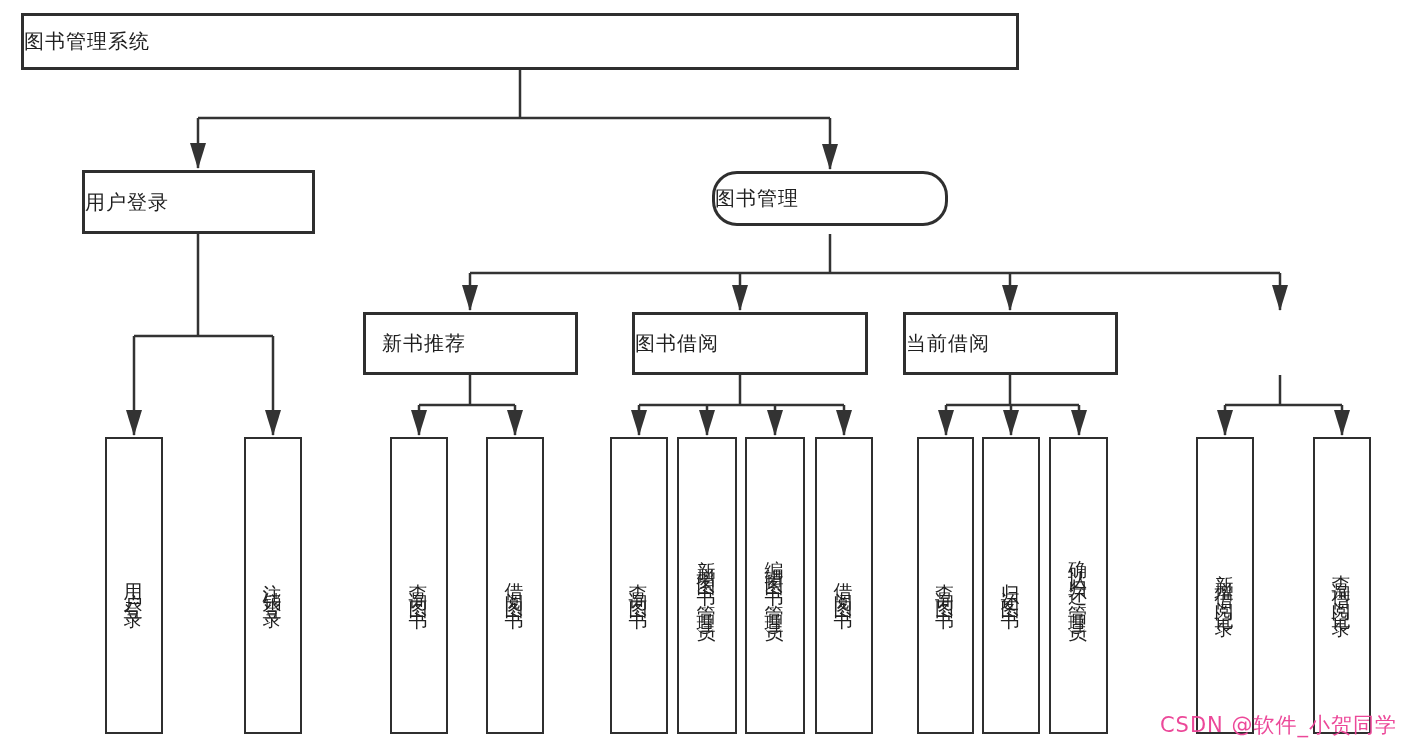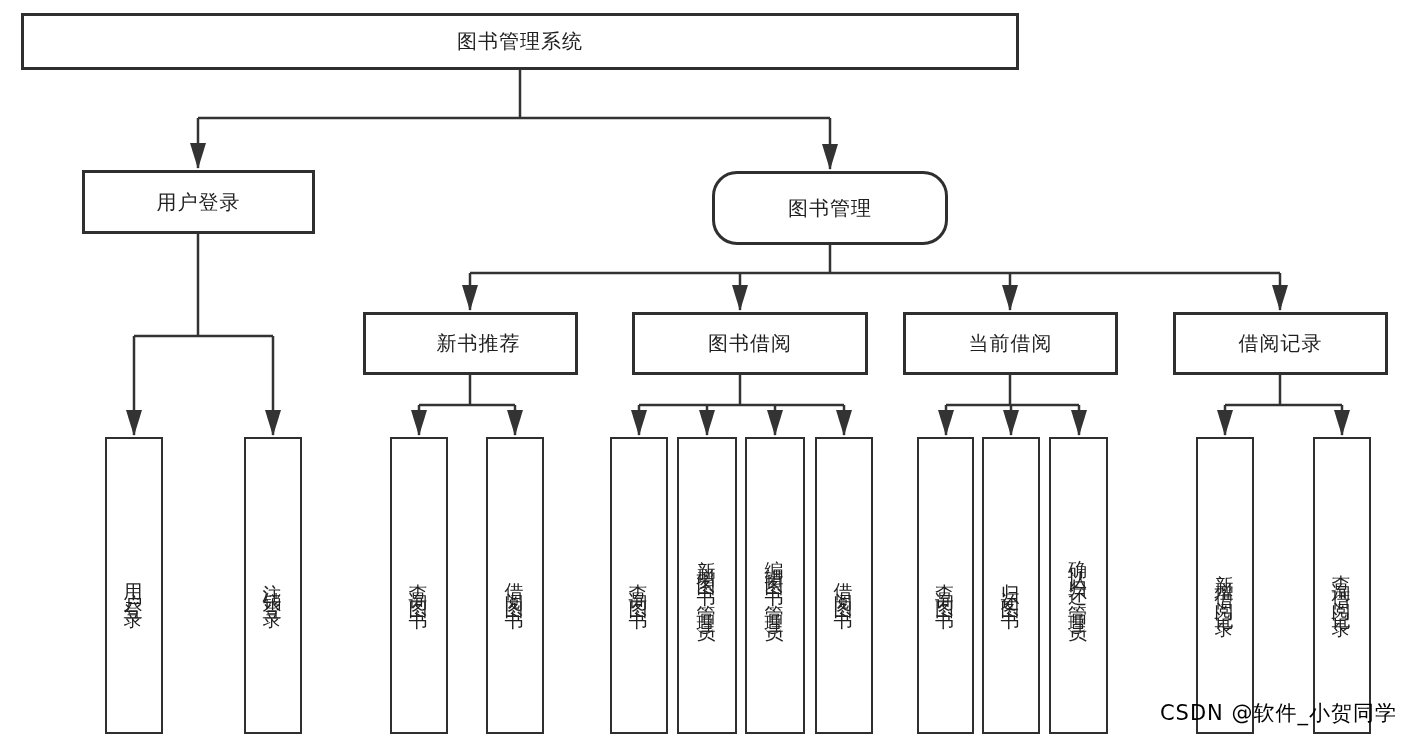--- a/index.html
+++ b/index.html
@@ -20,21 +20,21 @@
     width: 1405px; height: 747px;
     pointer-events: none;
   }
   .hbox {
     position: absolute;
     box-sizing: border-box;
     border: 3px solid #2f2f2f;
     background: #ffffff;
     display: flex;
     align-items: center;
-    justify-content: center;
+    justify-content: flex-start;
     font-size: 20px;
     color: #1f1f1f;
     letter-spacing: 1px;
     z-index: 2;
   }
   .vbox {
     position: absolute;
     box-sizing: border-box;
     border: 2px solid #2f2f2f;
     background: #ffffff;
@@ -49,23 +49,23 @@
     writing-mode: vertical-rl;
     text-orientation: mixed;
     font-size: 19px;
     letter-spacing: 9px;
     color: #1f1f1f;
     white-space: nowrap;
   }
   .watermark {
     position: absolute;
     right: 8px;
-    bottom: 20px;
+    bottom: 8px;
     font-size: 21px;
-    color: #000000;
+    color: #ec4899;
     z-index: 6;
     letter-spacing: 1px;
   }
 </style>
 </head>
 <body>
 
 <div class="stage">
 
   <svg class="connectors" viewBox="0 0 1405 747" xmlns="http://www.w3.org/2000/svg">
@@ -127,35 +127,32 @@
     </g>
   </svg>
 
   <div class="hbox" style="left:21px; top:13px; width:998px; height:57px;">
     <span>图书管理系统</span>
   </div>
 
   <div class="hbox" style="left:82px; top:170px; width:233px; height:64px;">
     <span>用户登录</span>
   </div>
-  <div class="hbox" style="left:712px; top:171px; width:236px; height:74px;border-radius:25px;">
+  <div class="hbox" style="left:712px; top:171px; width:236px; height:55px;border-radius:25px;">
     <span>图书管理</span>
   </div>
 
   <div class="hbox" style="left:363px; top:312px; width:215px; height:63px;padding-left:16px;">
     <span>新书推荐</span>
   </div>
   <div class="hbox" style="left:632px; top:312px; width:236px; height:63px;">
     <span>图书借阅</span>
   </div>
   <div class="hbox" style="left:903px; top:312px; width:215px; height:63px;">
     <span>当前借阅</span>
-  </div>
-  <div class="hbox" style="left:1173px; top:312px; width:215px; height:63px;">
-    <span>借阅记录</span>
   </div>
 
   <div class="vbox" style="left:105px; width:58px;">
     <span class="vtext">用户登录</span>
   </div>
   <div class="vbox" style="left:244px; width:58px;">
     <span class="vtext">注销登录</span>
   </div>
 
   <div class="vbox" style="left:390px; width:58px;">

